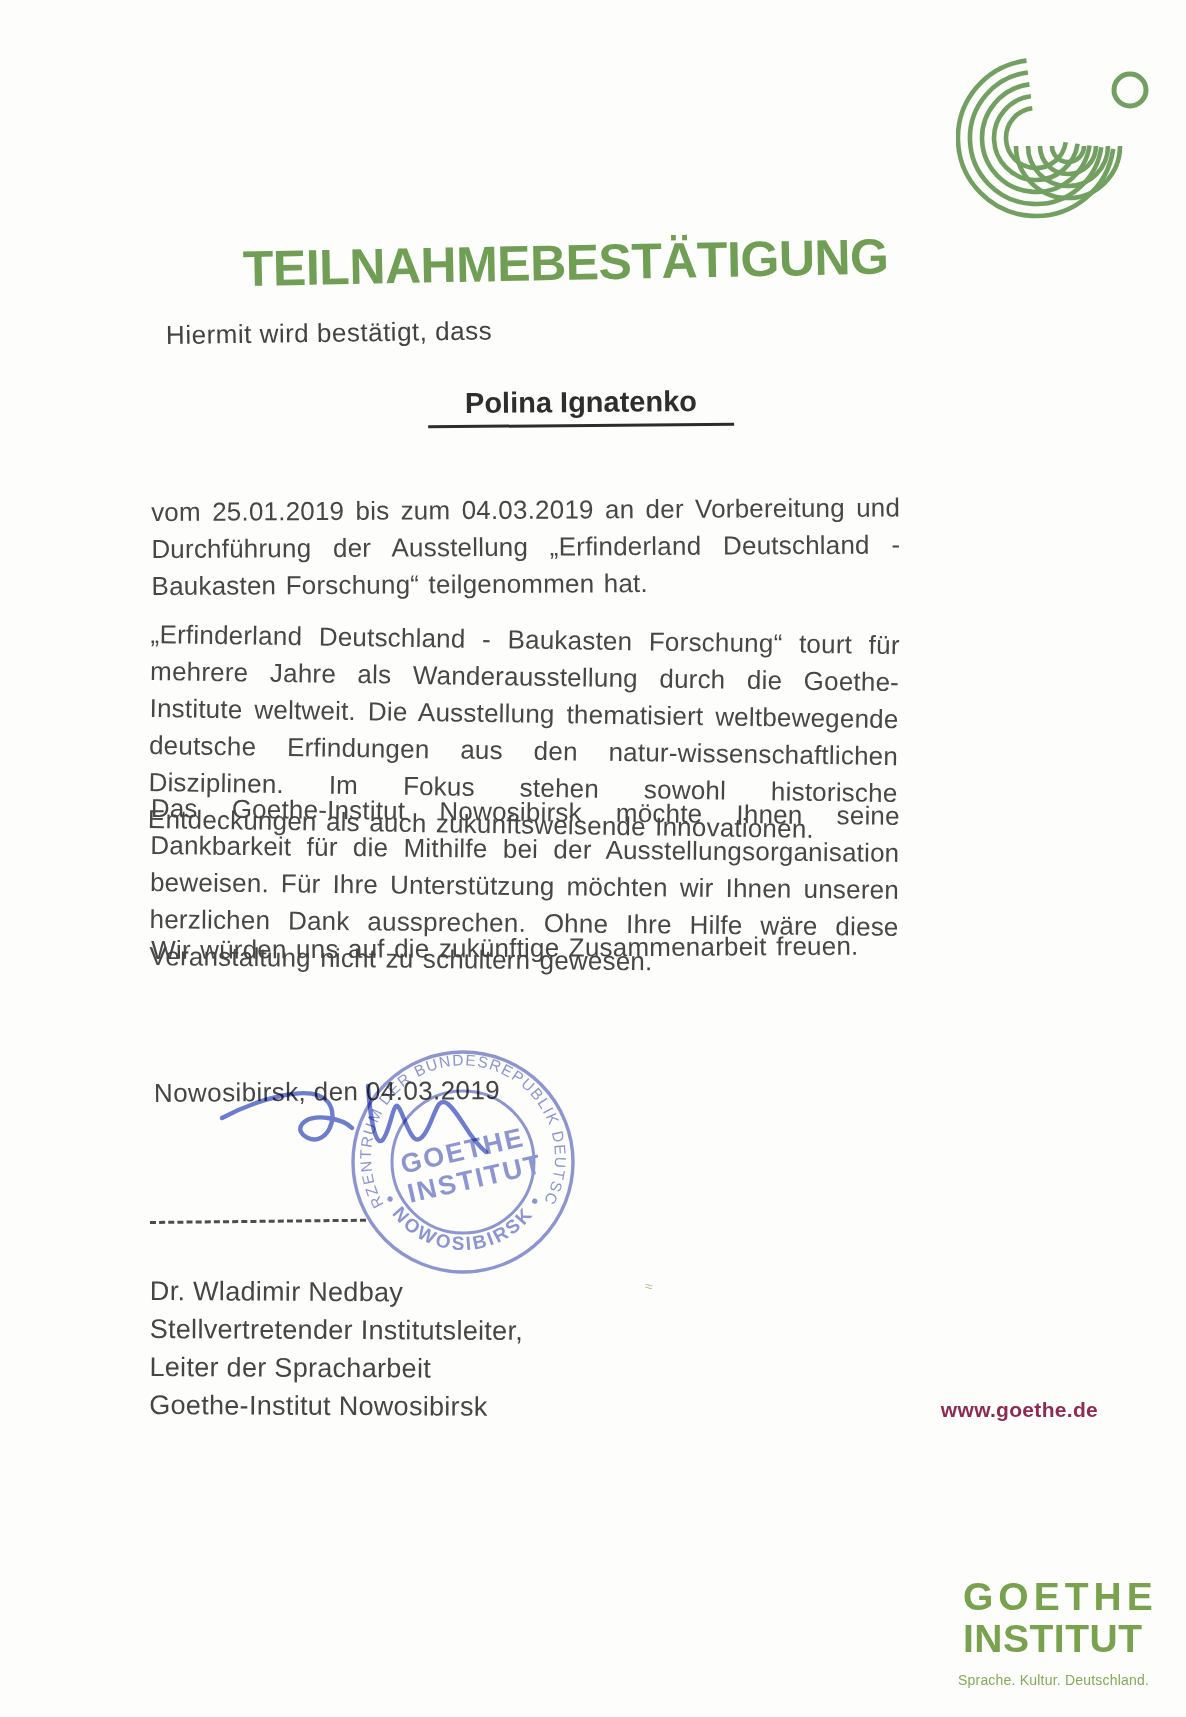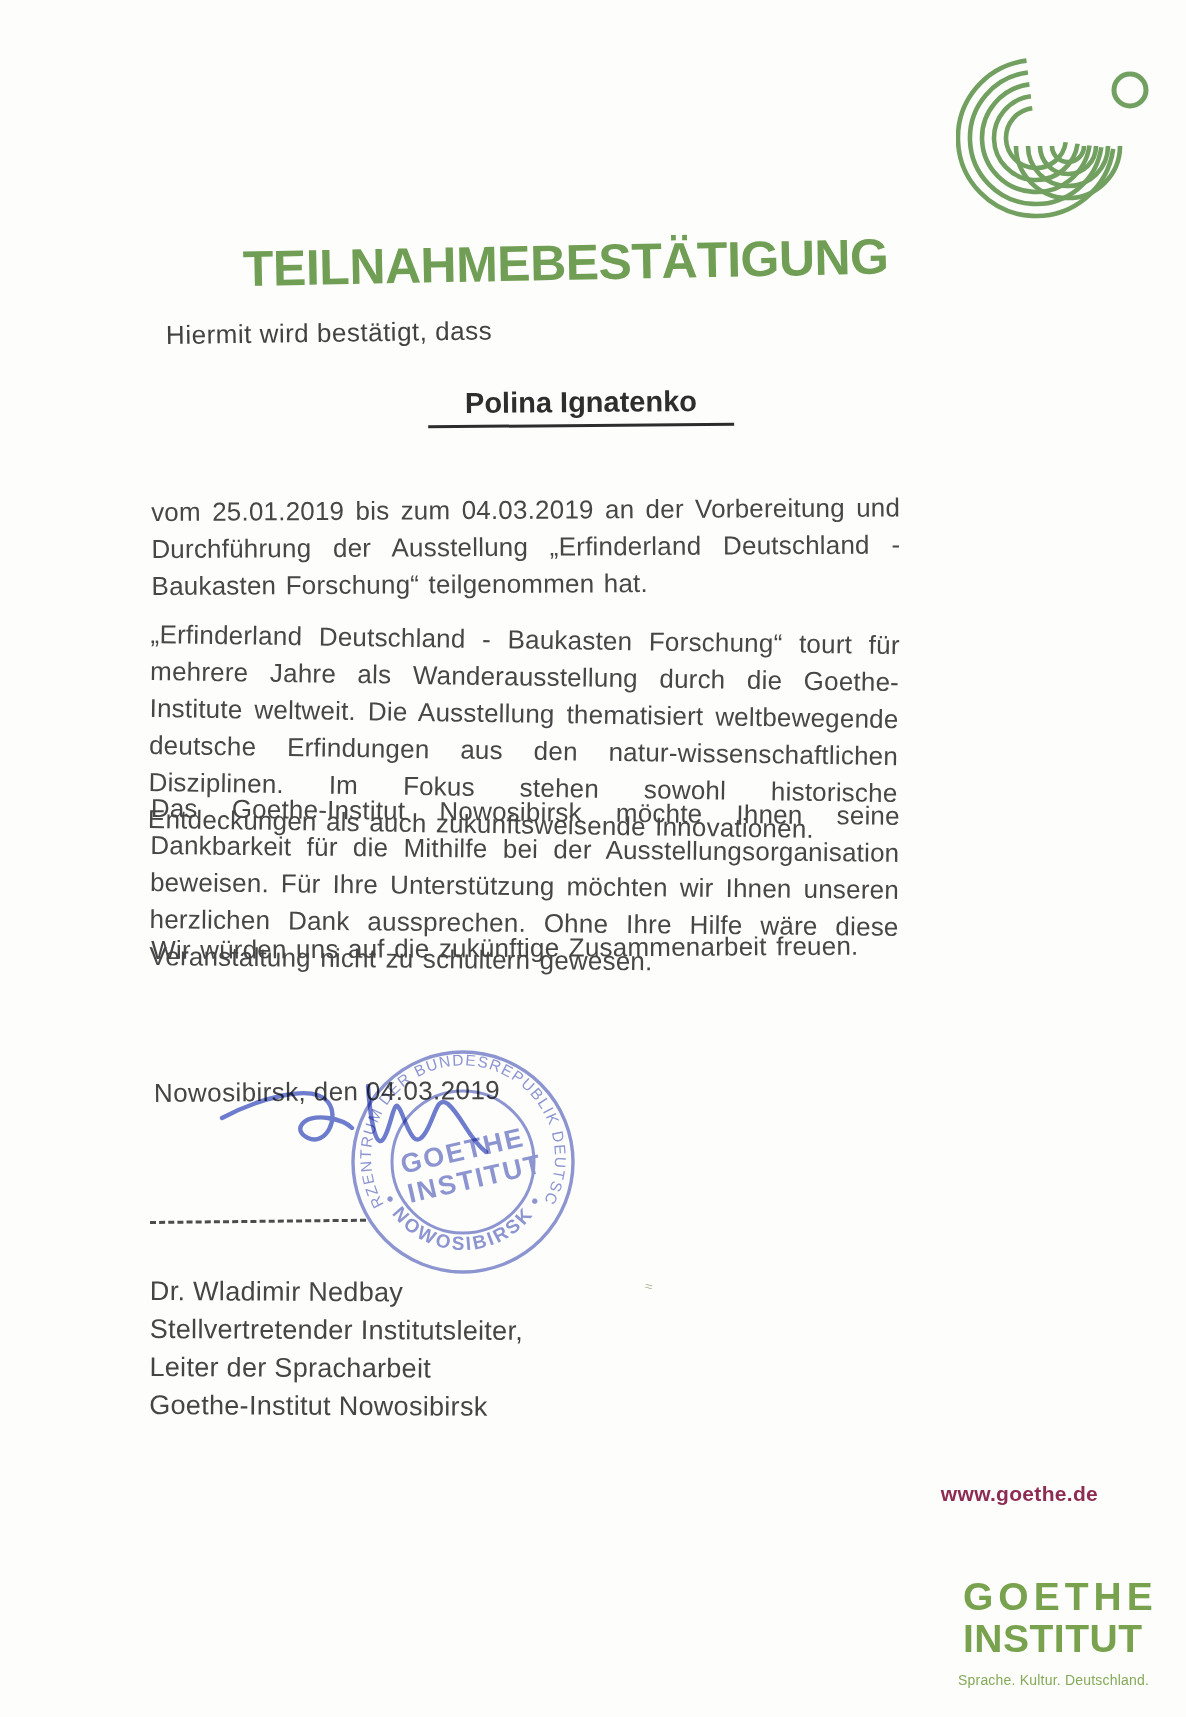--- a/index.html
+++ b/index.html
@@ -50,21 +50,21 @@
     border-top:3px dashed #4c4c4c;
     transform:rotate(-0.6deg);transform-origin:left center;
   }
   .sig-block{
     left:150px;top:1272px;font-size:27px;line-height:38px;color:#454545;
     transform:rotate(0.3deg);transform-origin:left top;white-space:nowrap;
     letter-spacing:0.3px;
   }
   
   .website{
-    left:860px;top:1482px;width:238px;text-align:right;
+    left:860px;top:1398px;width:238px;text-align:right;
     font-size:21px;font-weight:bold;color:#8e2b52;letter-spacing:0.3px;
   }
   .wordmark{left:963px;top:1576px;width:172px;color:#78a24d;font-weight:bold;line-height:42px;}
   .wordmark .l1{font-size:39px;letter-spacing:5px;}
   .wordmark .l2{font-size:39px;letter-spacing:0.5px;}
   .tagline{
     left:958px;top:1672px;width:180px;font-size:14px;color:#84aa59;
     letter-spacing:0.2px;white-space:nowrap;
   }
   .artifact{left:645px;top:1278px;font-size:14px;color:#95a472;opacity:0.65;

